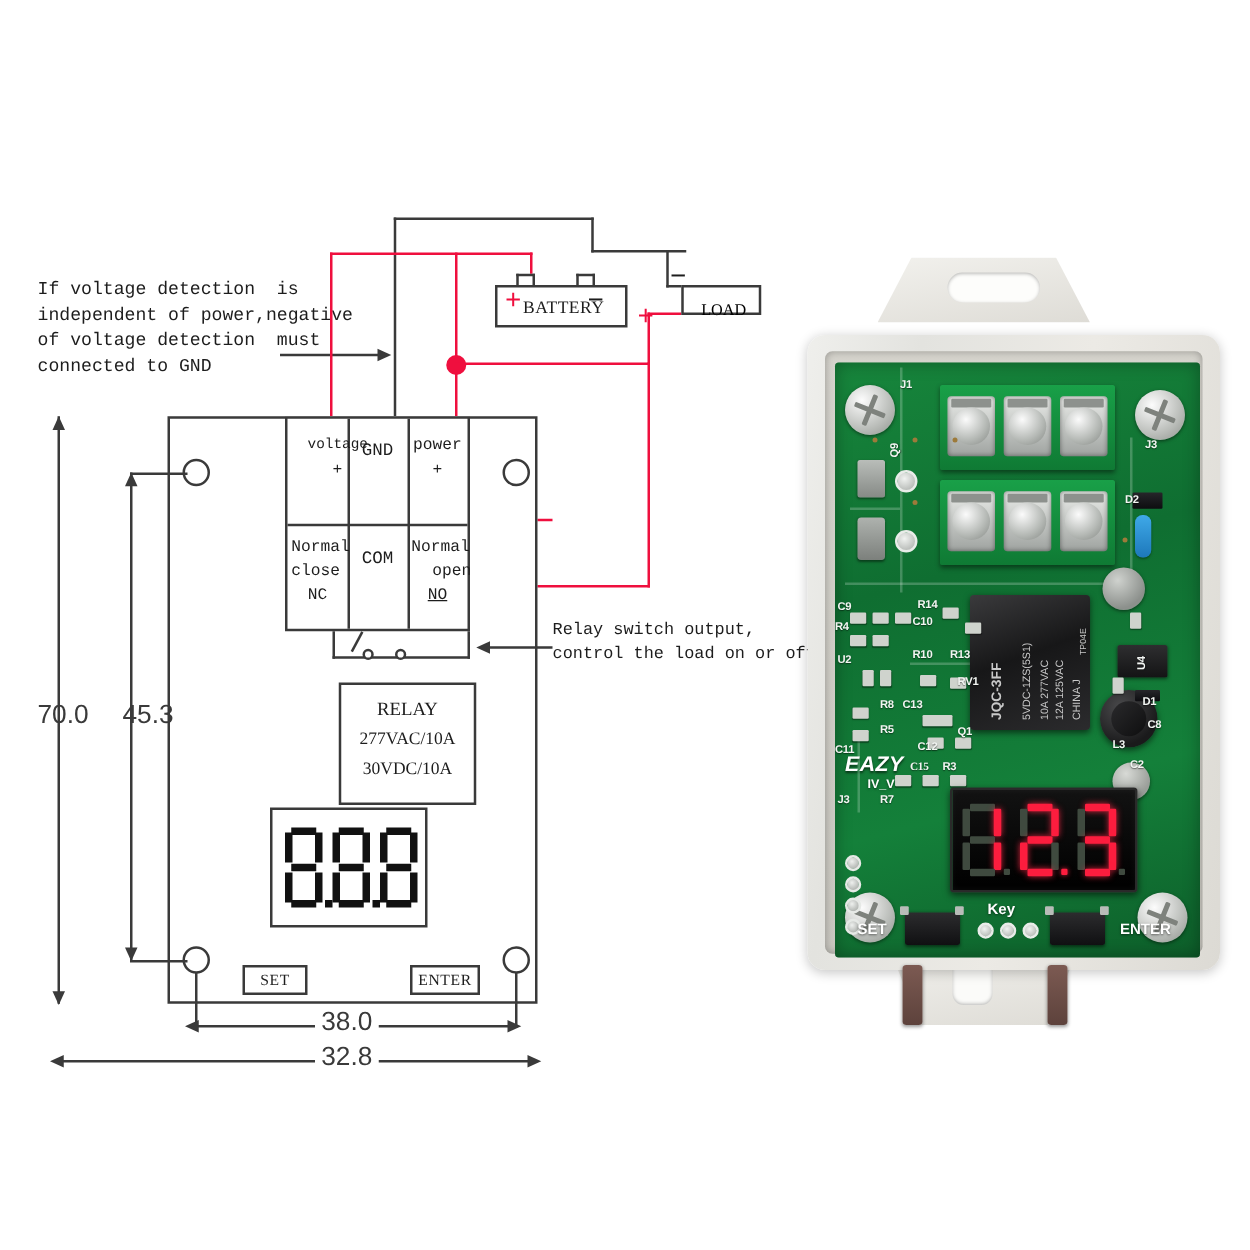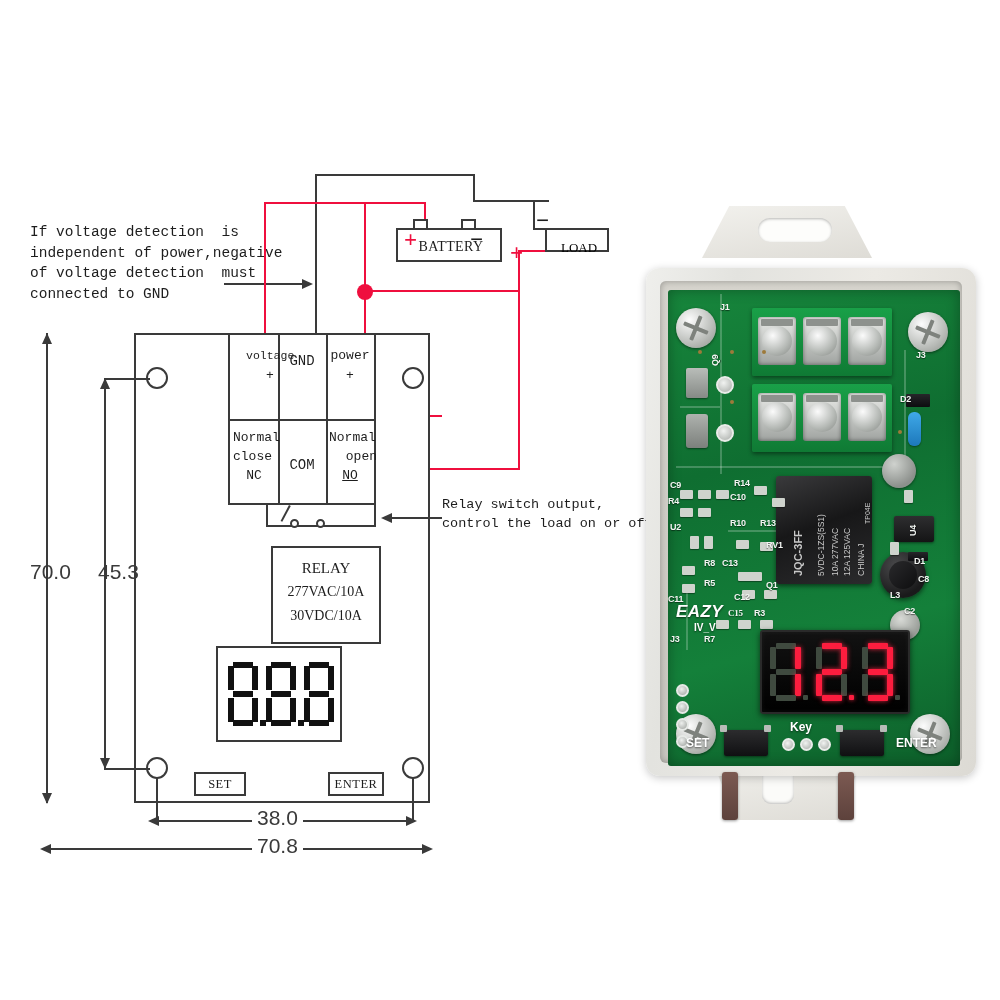--- a/index.html
+++ b/index.html
@@ -254,21 +254,21 @@
         <div class="tlab" style="top:12px;">power</div>
         <div class="tlab" style="top:32px;">+</div>
       </div>
 
       <div class="tcell" style="left:0;top:86px;width:48px;height:82px;border:none;">
         <div class="tlab" style="top:8px;text-align:left;padding-left:3px;">Normal</div>
         <div class="tlab" style="top:27px;text-align:left;padding-left:3px;">close</div>
         <div class="tlab" style="top:46px;">NC</div>
       </div>
       <div class="tcell" style="left:48px;top:86px;width:48px;height:82px;border:none;">
-        <div class="tlab" style="top:18px;font-size:14px;margin-top:18px;">COM</div>
+        <div class="tlab" style="top:18px;font-size:14px;">COM</div>
       </div>
       <div class="tcell" style="left:96px;top:86px;width:48px;height:82px;border:none;">
         <div class="tlab" style="top:8px;text-align:left;padding-left:3px;">Normal</div>
         <div class="tlab" style="top:27px;text-align:right;padding-left:3px;">open</div>
         <div class="tlab" style="top:46px;text-decoration:underline;">NO</div>
       </div>
     </div>
 
     <div class="ln" style="left:266px;top:505px;width:2px;height:22px;"></div>
     <div class="ln" style="left:266px;top:525px;width:110px;height:2px;"></div>
@@ -345,21 +345,21 @@
     <div class="ln" style="left:156px;top:820px;width:258px;height:2px;"></div>
     <div class="arw arw-l" style="left:148px;top:816px;"></div>
     <div class="arw arw-r" style="left:406px;top:816px;"></div>
     <div class="ln" style="left:156px;top:778px;width:2px;height:44px;"></div>
     <div class="ln" style="left:412px;top:778px;width:2px;height:44px;"></div>
     <div class="dim" style="left:252px;top:806px;background:#fff;padding:0 5px;">38.0</div>
 
     <div class="ln" style="left:46px;top:848px;width:384px;height:2px;"></div>
     <div class="arw arw-l" style="left:40px;top:844px;"></div>
     <div class="arw arw-r" style="left:422px;top:844px;"></div>
-    <div class="dim" style="left:252px;top:834px;background:#fff;padding:0 5px;">70.8</div>
+    <div class="dim" style="left:252px;top:834px;background:#fff;padding:0 5px;">32.8</div>
   </div>
 
   <div id="photo">
     <div class="tab" id="tabTop"></div>
     <div id="tabTopSlot"></div>
     <div class="tab" id="tabBot"></div>
     <div id="tabBotSlot"></div>
 
     <div id="case">
       <div id="caseInner"></div>

